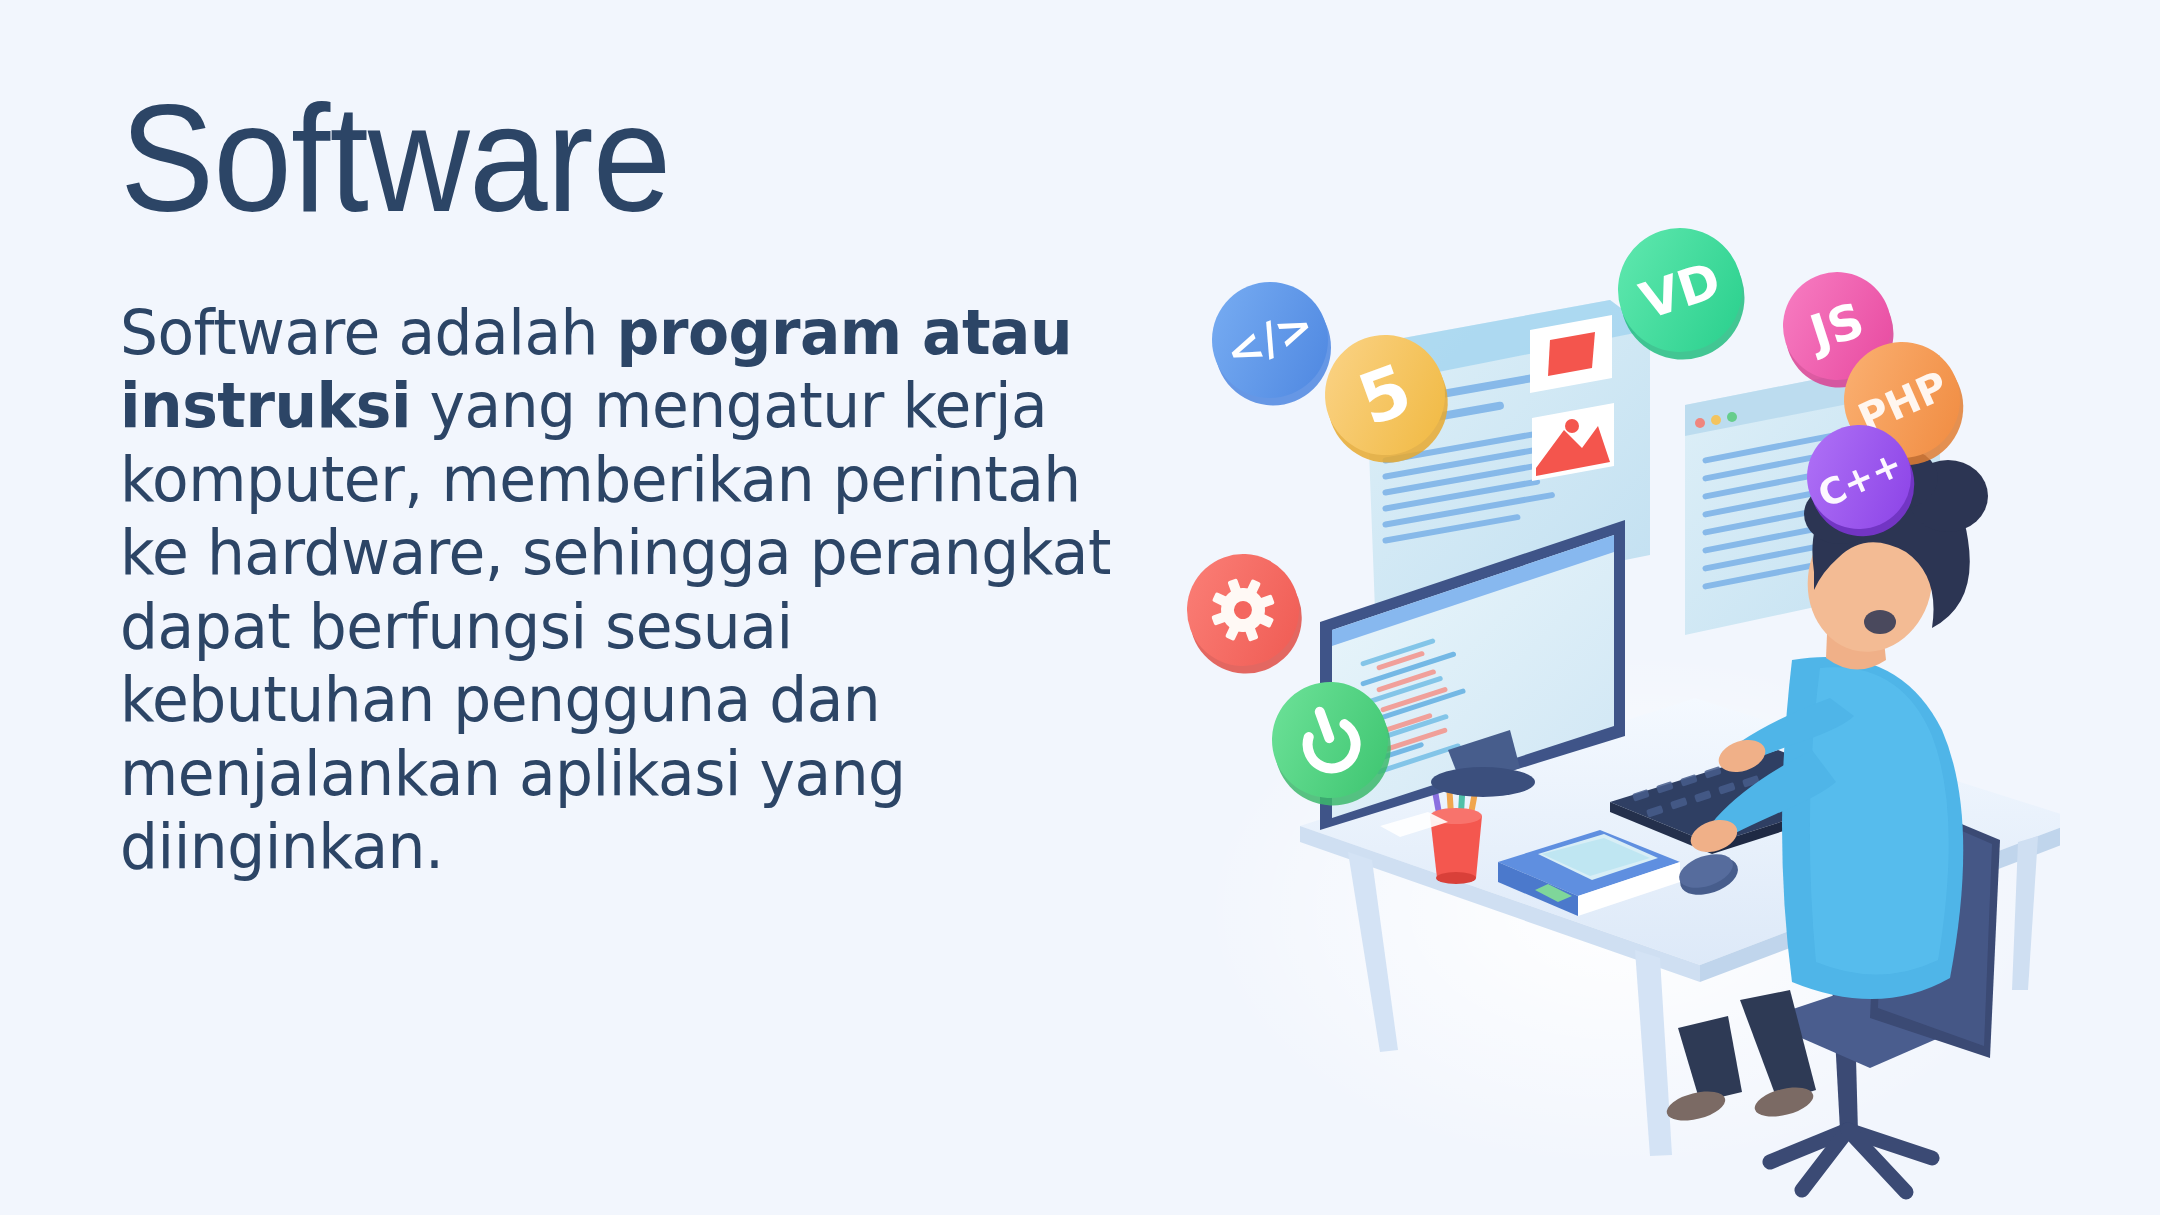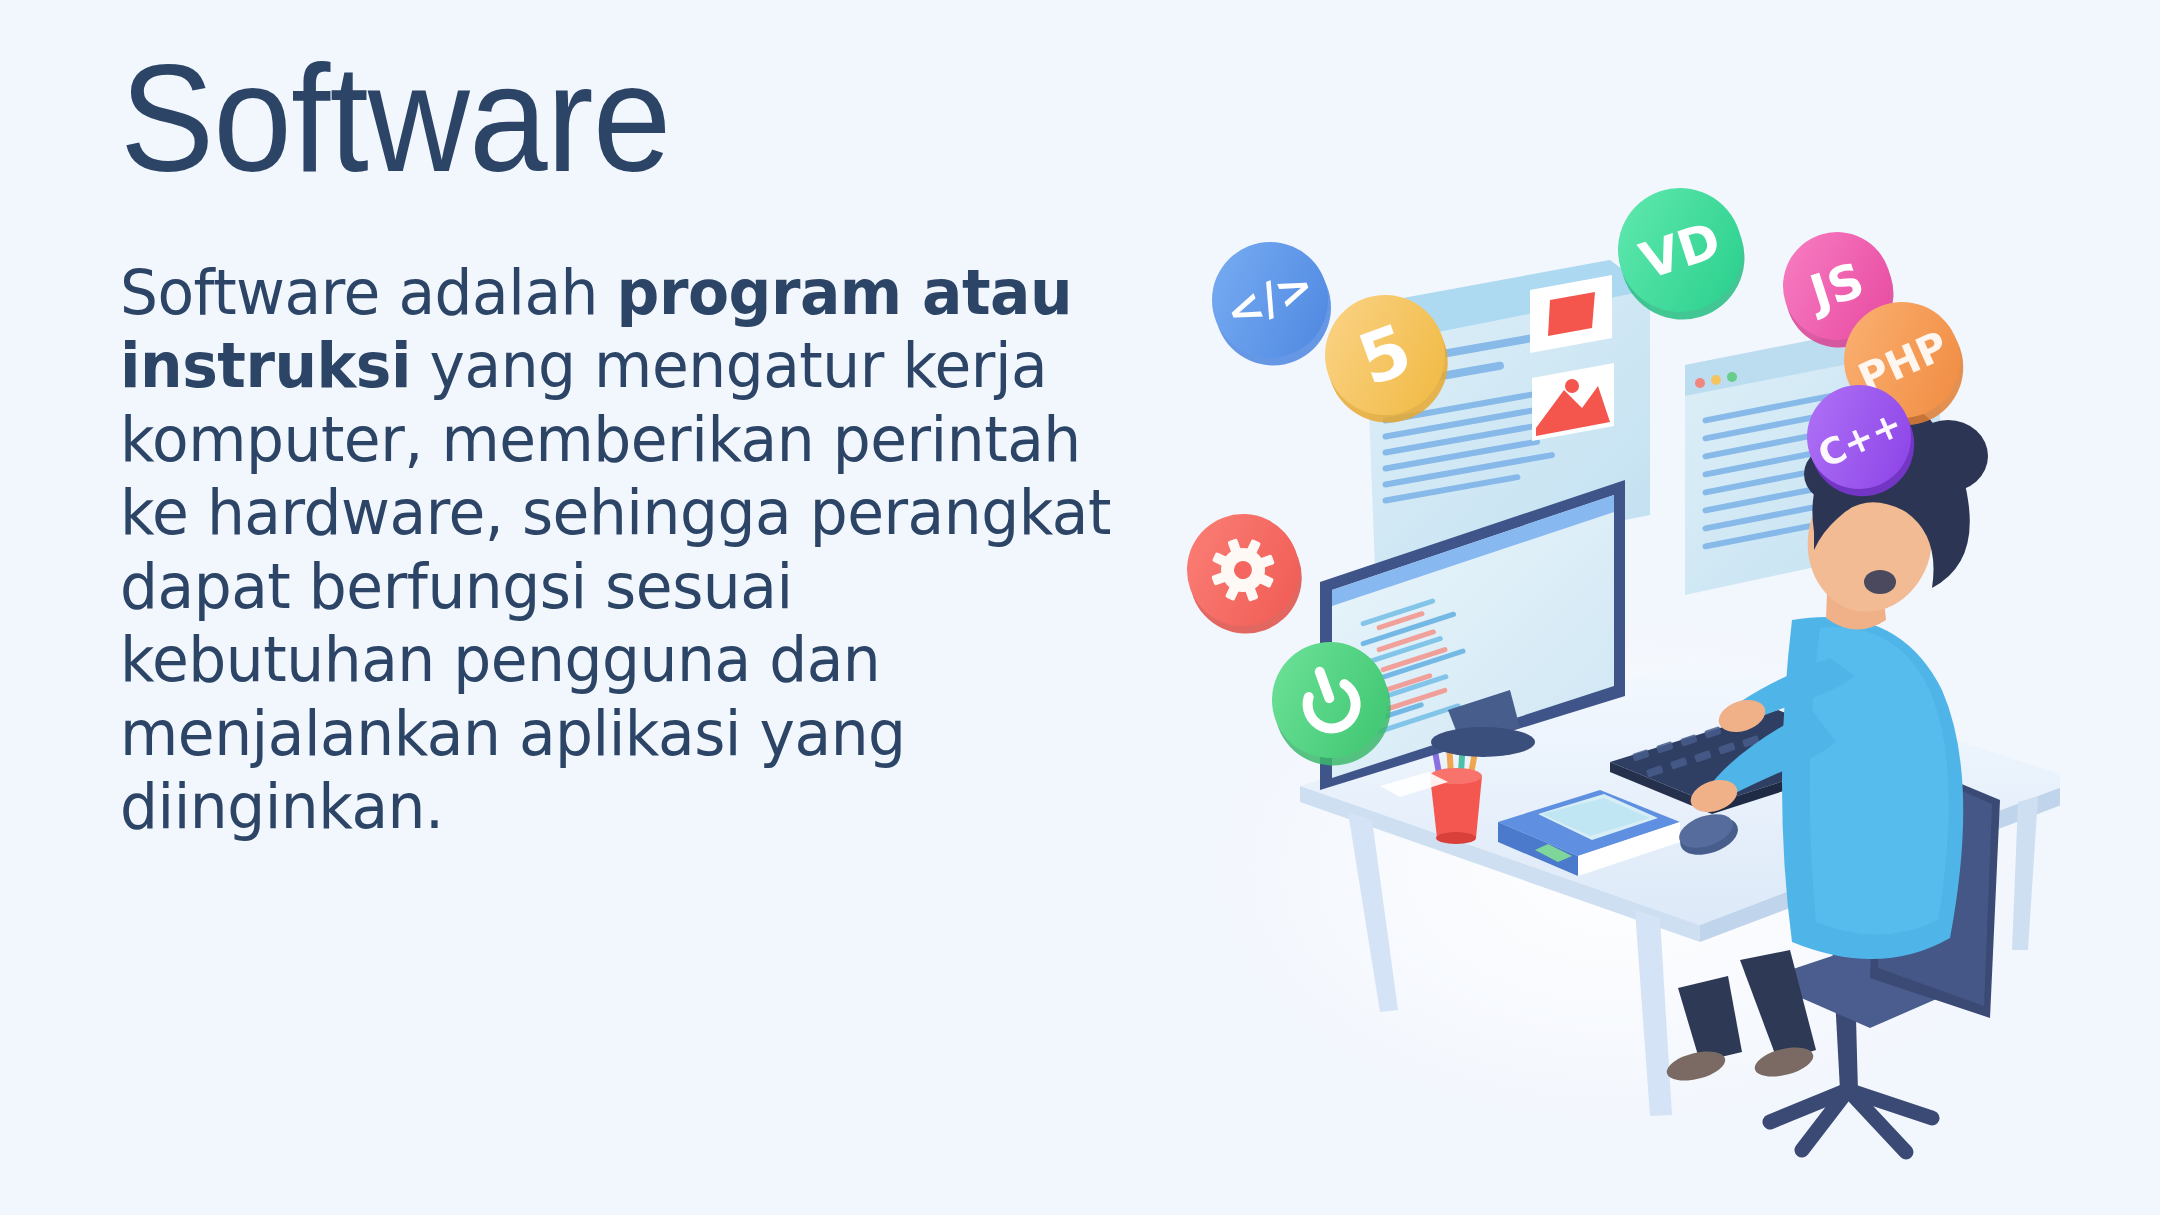--- a/index.html
+++ b/index.html
@@ -8,20 +8,21 @@
     background:#f2f6fd;
     font-family:"Liberation Sans", sans-serif;
     overflow:hidden;
     position:relative;
   }
 
   #slide {
     position:absolute; inset:0;
     display:flex;
     align-items:flex-start;
+    margin-top:40px;
   }
 
   
   .text-col {
     position:absolute;
     left:120px; top:42px;
     width:1000px;
   }
   .page-title {
     font-size:152px;

